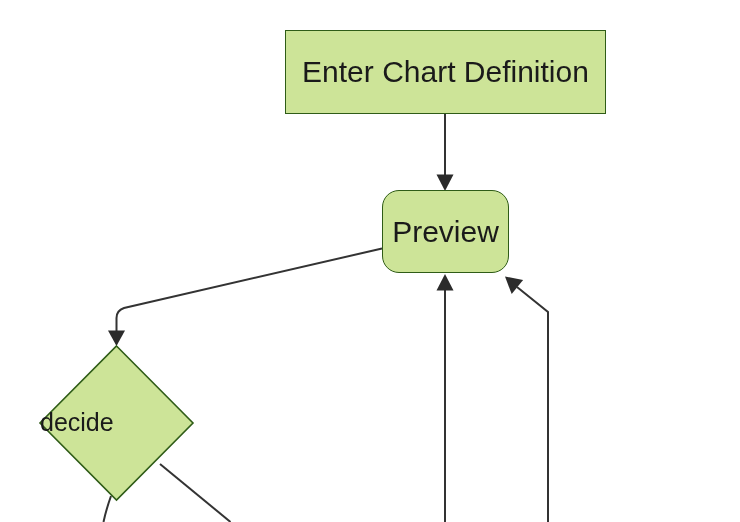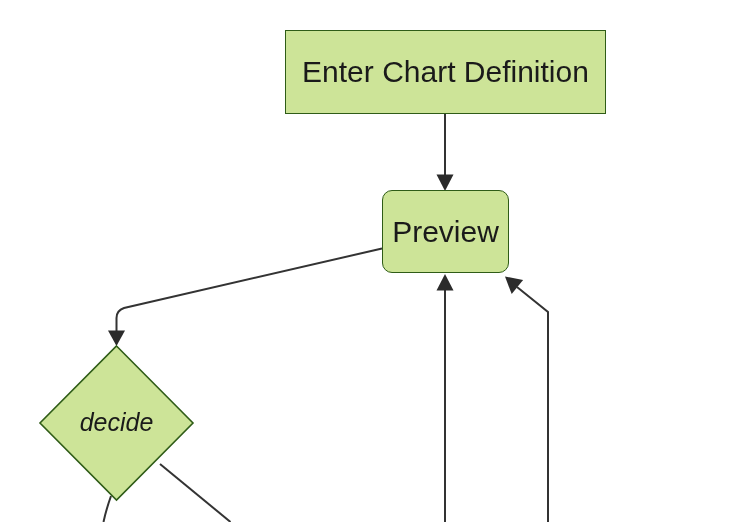--- a/index.html
+++ b/index.html
@@ -40,29 +40,28 @@
     background: #cde498;
     border: 1.6px solid #2f5c17;
     display: flex;
     align-items: center;
     justify-content: center;
     color: #1a1a1a;
     font-size: 30px;
     white-space: nowrap;
   }
   .node.rounded {
-    border-radius: 10px;
+    border-radius: 17px;
   }
   .diamond-label {
     position: absolute;
     color: #1a1a1a;
     font-size: 25px;
-    text-align: center;
+    text-align: left;
     white-space: nowrap;
-    font-style: italic;
   }
 </style>
 </head>
 <body>
 
 <div class="canvas">
 
   <svg width="740" height="522" viewBox="0 0 740 522">
 
     <path class="edge" d="M445,114 L445,175"></path>

